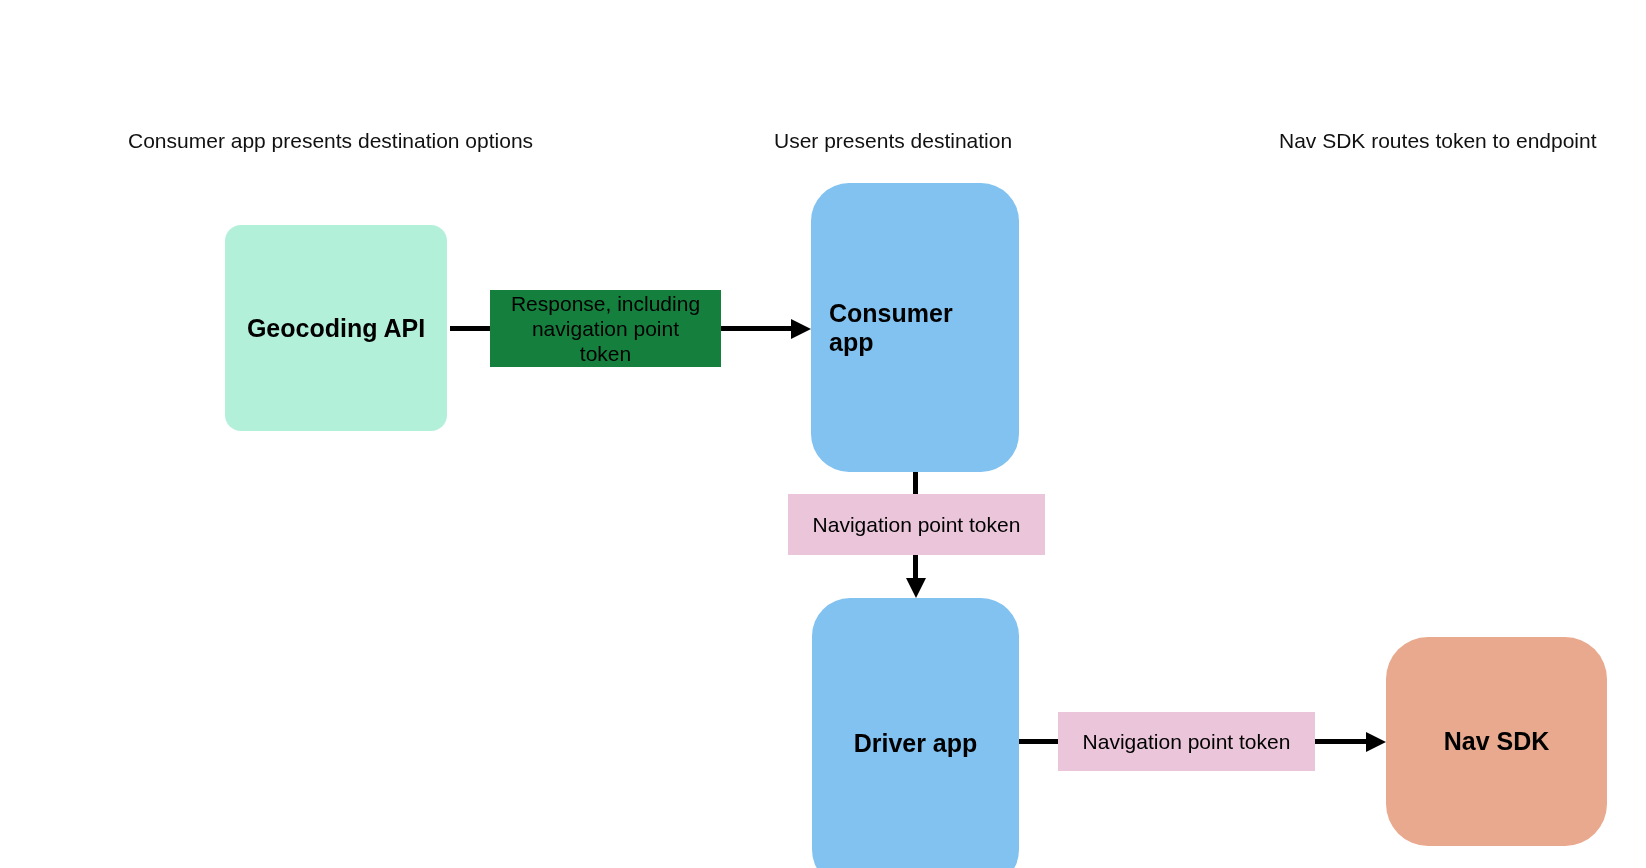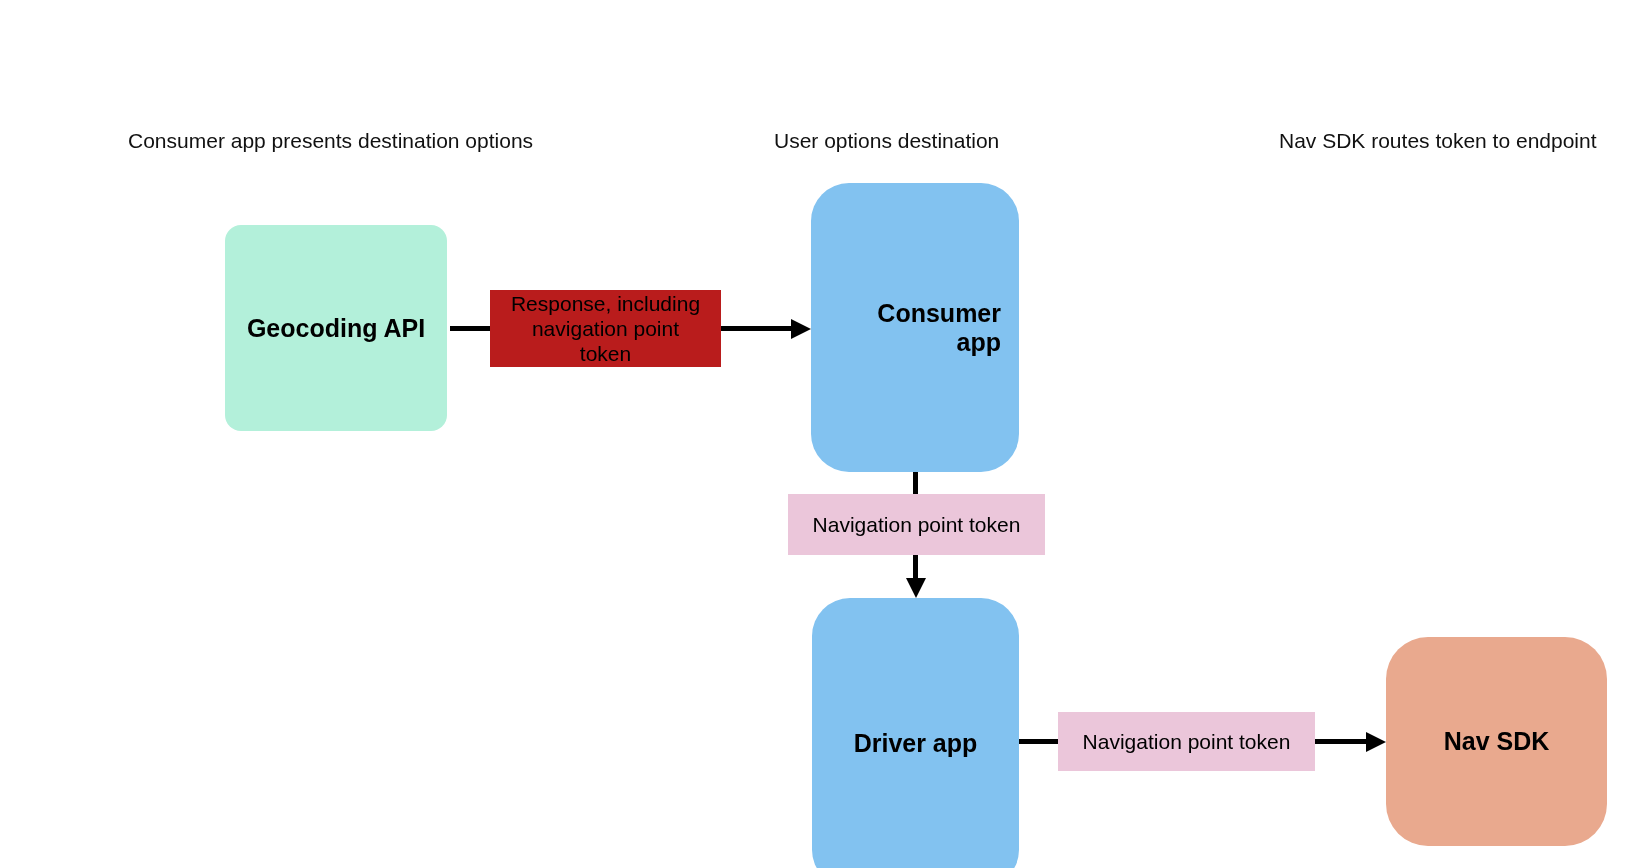--- a/index.html
+++ b/index.html
@@ -28,21 +28,21 @@
     position: absolute;
     display: flex;
     align-items: center;
     justify-content: center;
     font-size: 25px;
     font-weight: 700;
     color: #000000;
     z-index: 2;
   }
   .node-geocoding { left: 153px; top: 153px; width: 222px; height: 206px; border-radius: 16px; }
-  .node-consumer  { left: 739px; top: 111px; width: 208px; height: 289px; border-radius: 38px; text-align: right; }
+  .node-consumer  { left: 739px; top: 111px; width: 208px; height: 289px; border-radius: 38px; }
   .node-driver    { left: 740px; top: 526px; width: 207px; height: 290px; border-radius: 38px; }
   .node-navsdk    { left: 1314px; top: 565px; width: 221px; height: 209px; border-radius: 42px; }
 
   .edge-line { position: absolute; background: #000000; z-index: 1; }
   .line-1 { left: 378px; top: 254px; width: 341px; height: 5px; }
   .line-2 { left: 841px; top: 400px; width: 5px; height: 106px; }
   .line-3 { left: 947px; top: 667px; width: 347px; height: 5px; }
 
   .arrowhead { position: absolute; width: 0; height: 0; z-index: 1; }
   .head-1 { left: 719px; top: 247px;
@@ -73,42 +73,42 @@
   .label-1 .wrap { display: inline-block; width: 210px; text-align: center; }
   .label-2 { left: 716px; top: 422px; width: 257px; height: 61px; white-space: nowrap; }
   .label-3 { left: 986px; top: 640px; width: 257px; height: 59px; white-space: nowrap; }
 </style>
 </head>
 <body>
 
 <div class="canvas">
 
   <div class="phase-heading heading-1">Consumer app presents destination options</div>
-  <div class="phase-heading heading-2">User options destination</div>
+  <div class="phase-heading heading-2">User presents destination</div>
   <div class="phase-heading heading-3">Nav SDK routes token to endpoint</div>
 
   <div class="node node-geocoding" style="background-color: rgb(179, 240, 218);">
     <span>Geocoding API</span>
   </div>
 
   <div class="node node-consumer" style="background-color: rgb(130, 194, 240);">
     <span>Consumer app</span>
   </div>
 
   <div class="node node-driver" style="background-color: rgb(130, 194, 240);">
     <span>Driver app</span>
   </div>
 
   <div class="node node-navsdk" style="background-color: rgb(233, 169, 142);">
     <span>Nav SDK</span>
   </div>
 
   <div class="edge-line line-1"></div>
   <div class="arrowhead head-1"></div>
-  <div class="edge-label label-1" style="background-color: #b91c1c;">
+  <div class="edge-label label-1" style="background-color: #15803d;">
     <span class="wrap">Response, including navigation point token</span>
   </div>
 
   <div class="edge-line line-2"></div>
   <div class="arrowhead head-2"></div>
   <div class="edge-label label-2" style="background-color: rgb(235, 198, 218);">
     <span>Navigation point token</span>
   </div>
 
   <div class="edge-line line-3"></div>

